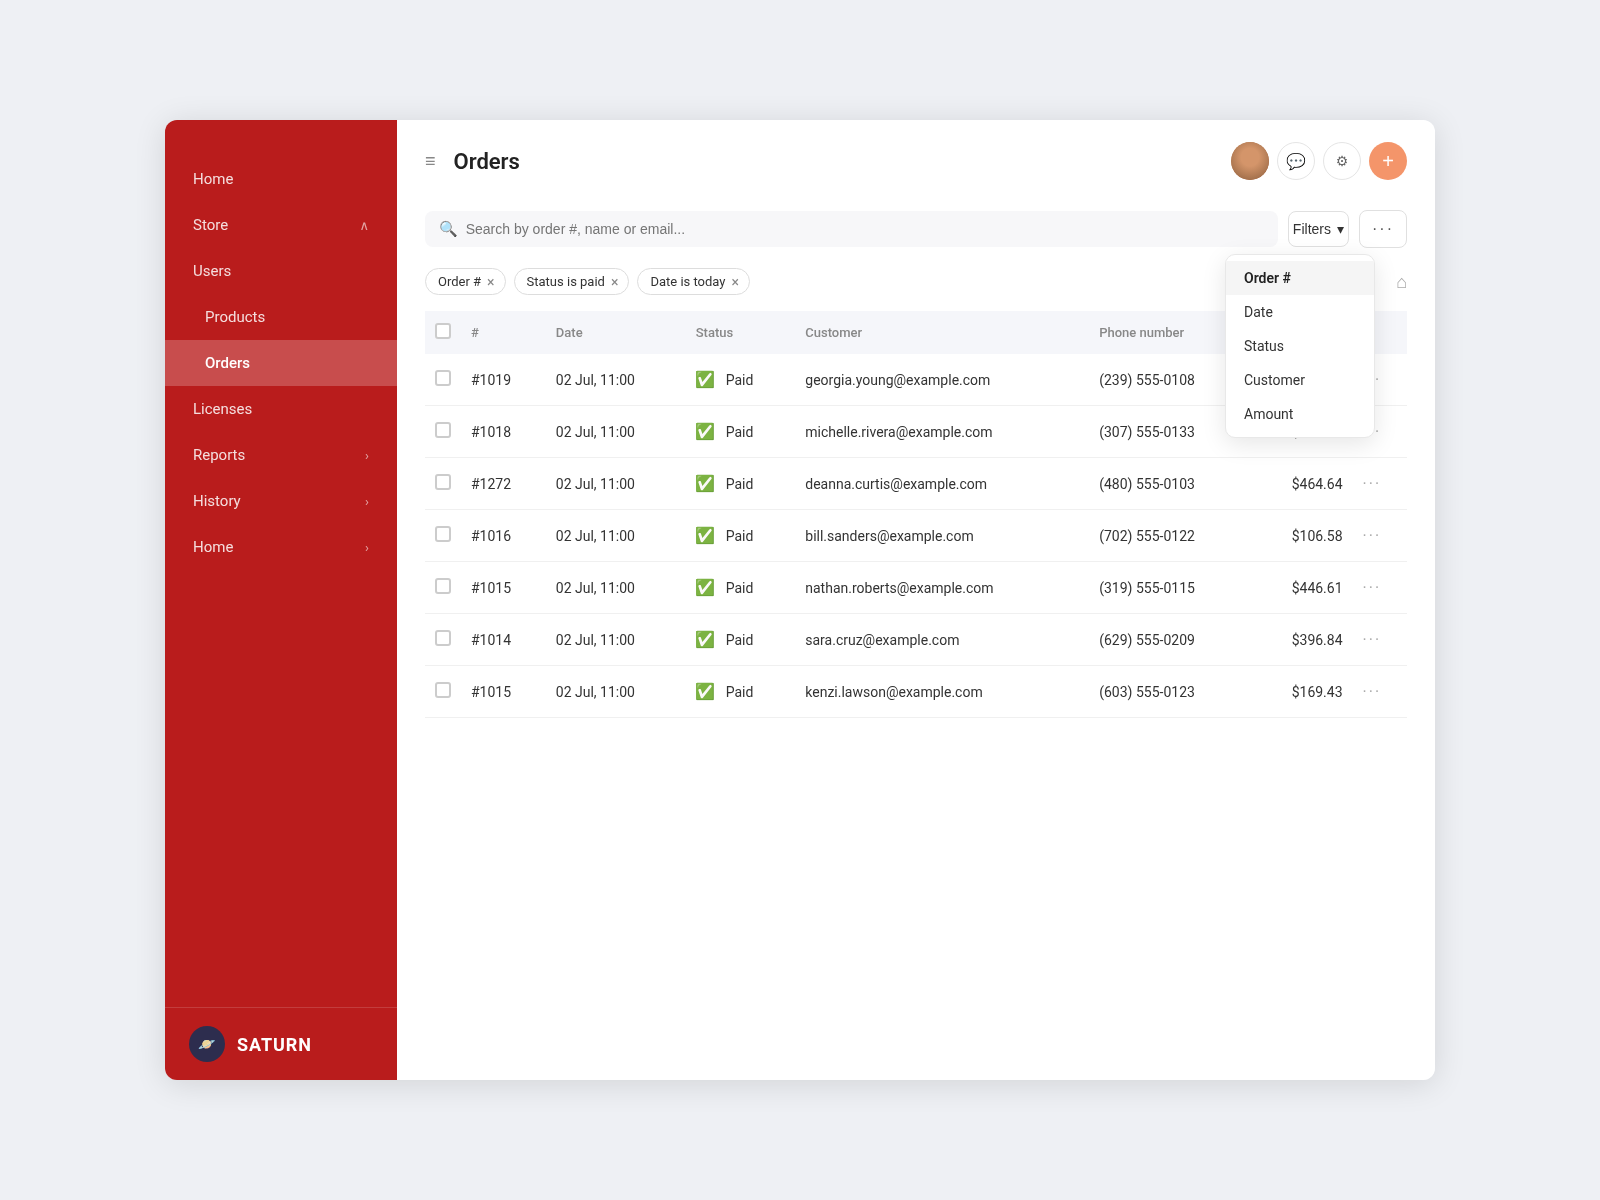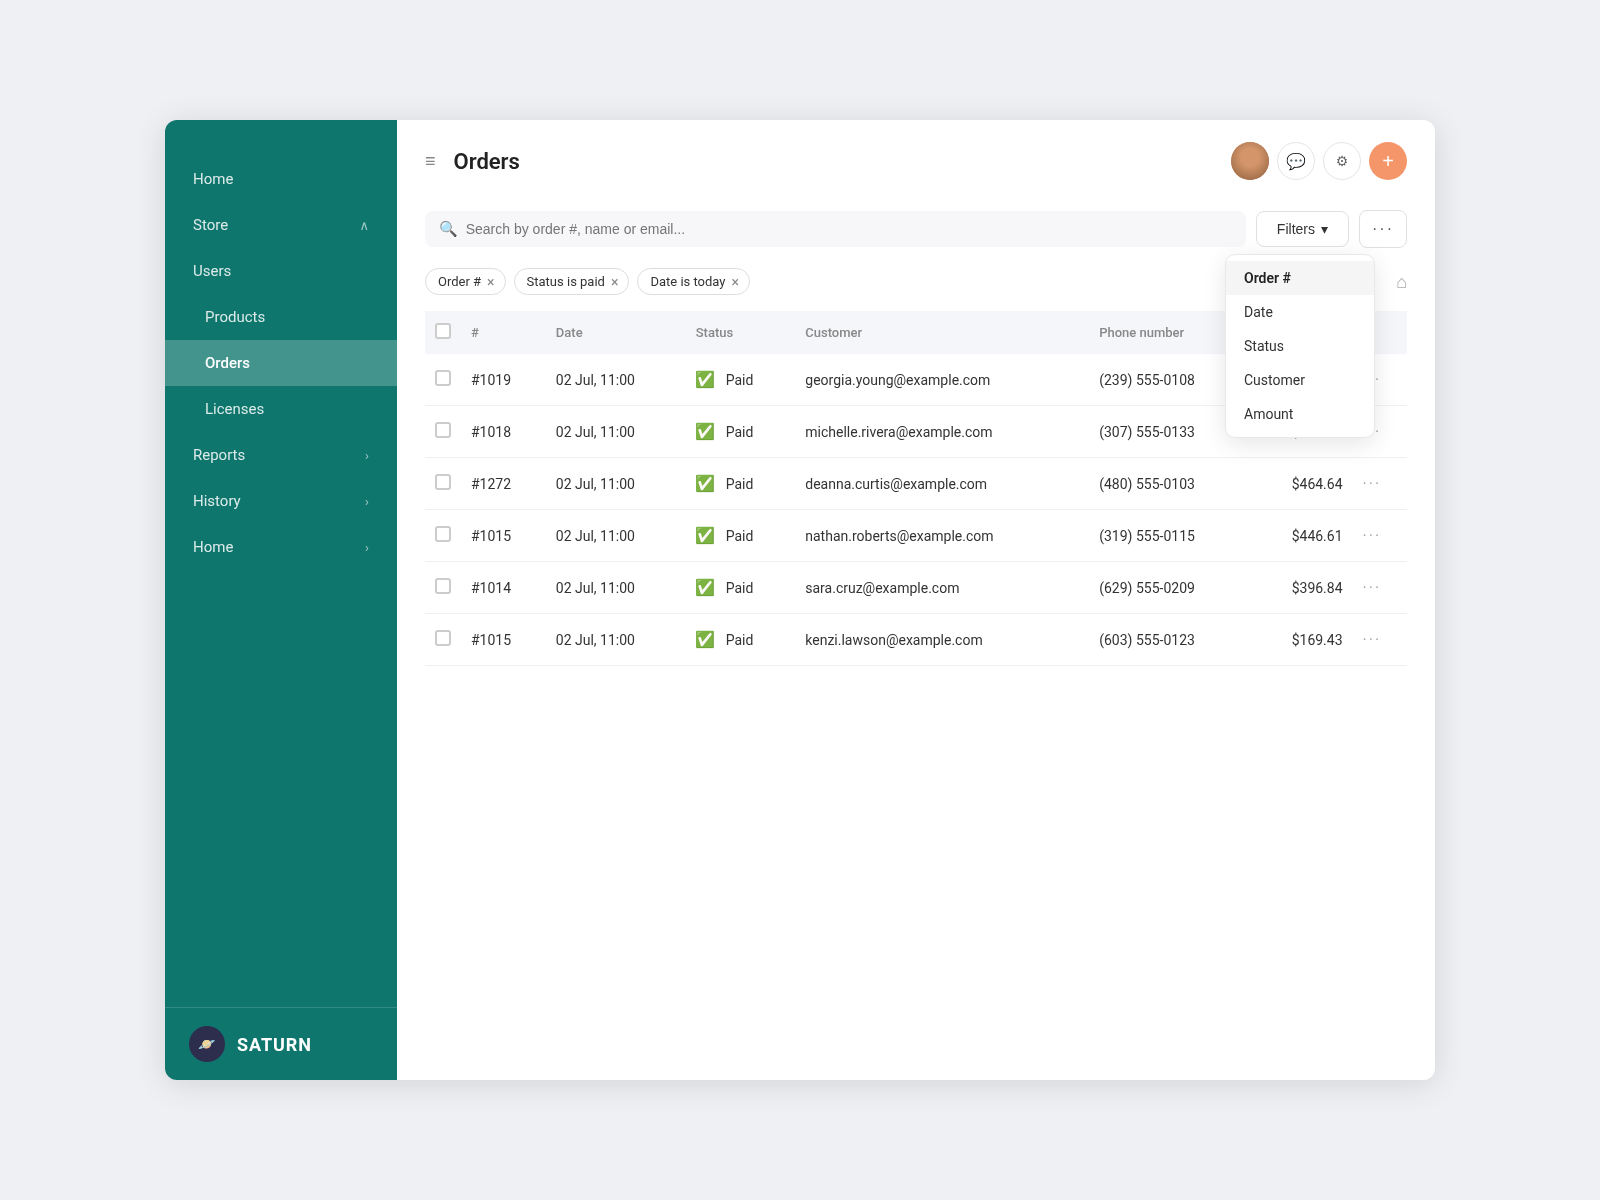--- a/index.html
+++ b/index.html
@@ -17,21 +17,21 @@
       width: 1270px;
       height: 960px;
       display: flex;
       border-radius: 12px;
       overflow: hidden;
       box-shadow: 0 4px 32px rgba(0,0,0,0.12);
     }
     
     .sidebar {
       width: 232px;
-      background: #0f766e;
+      background: #b91c1c;
       display: flex;
       flex-direction: column;
       padding: 0;
       flex-shrink: 0;
     }
     .sidebar-top {
       padding: 36px 0 20px 0;
       flex: 1;
     }
     .sidebar-item {
@@ -157,21 +157,21 @@
       gap: 8px;
     }
     .search-icon { color: #aaa; font-size: 15px; }
     .search-input {
       border: none; background: transparent;
       font-size: 14px; color: #333;
       outline: none; flex: 1;
     }
     .filters-btn {
       display: flex; align-items: flex-start; gap: 6px;
-      padding: 9px 20px;
+      padding: 9px 4px;
       border: 1px solid #e0e0e0;
       border-radius: 8px;
       background: #fff;
       font-size: 14px;
       color: #333;
       cursor: pointer;
       font-weight: 500;
     }
     .more-btn {
       padding: 9px 12px;
@@ -300,21 +300,21 @@
       </div>
       <div class="sidebar-item">
         <span>Users</span>
       </div>
       <div class="sidebar-item" style="padding-left:40px;">
         <span>Products</span>
       </div>
       <div class="sidebar-item active" style="padding-left:40px;">
         <span>Orders</span>
       </div>
-      <div class="sidebar-item" style="padding-left:40px;">
+      <div class="sidebar-item" style="padding-left:28px;">
         <span>Licenses</span>
       </div>
       <div class="sidebar-item">
         <span>Reports</span>
         <span class="sidebar-chevron">›</span>
       </div>
       <div class="sidebar-item">
         <span>History</span>
         <span class="sidebar-chevron">›</span>
       </div>
@@ -461,20 +461,39 @@
     <td>(480) 555-0103</td>
     <td class="right">$464.64</td>
     <td>
       <span class="row-more">···</span>
     </td>
   </tr>
             <tr>
     <td class="center check-col">
       <span class="checkbox"></span>
     </td>
+    <td>#1016</td>
+    <td>02 Jul, 11:00</td>
+    <td>
+      <div class="status-cell">
+        <span class="paid-icon">✅</span>
+        <span>Paid</span>
+      </div>
+    </td>
+    <td>bill.sanders@example.com</td>
+    <td>(702) 555-0122</td>
+    <td class="right">$106.58</td>
+    <td>
+      <span class="row-more">···</span>
+    </td>
+  </tr>
+            <tr>
+    <td class="center check-col">
+      <span class="checkbox"></span>
+    </td>
     <td>#1015</td>
     <td>02 Jul, 11:00</td>
     <td>
       <div class="status-cell">
         <span class="paid-icon">✅</span>
         <span>Paid</span>
       </div>
     </td>
     <td>nathan.roberts@example.com</td>
     <td>(319) 555-0115</td>

